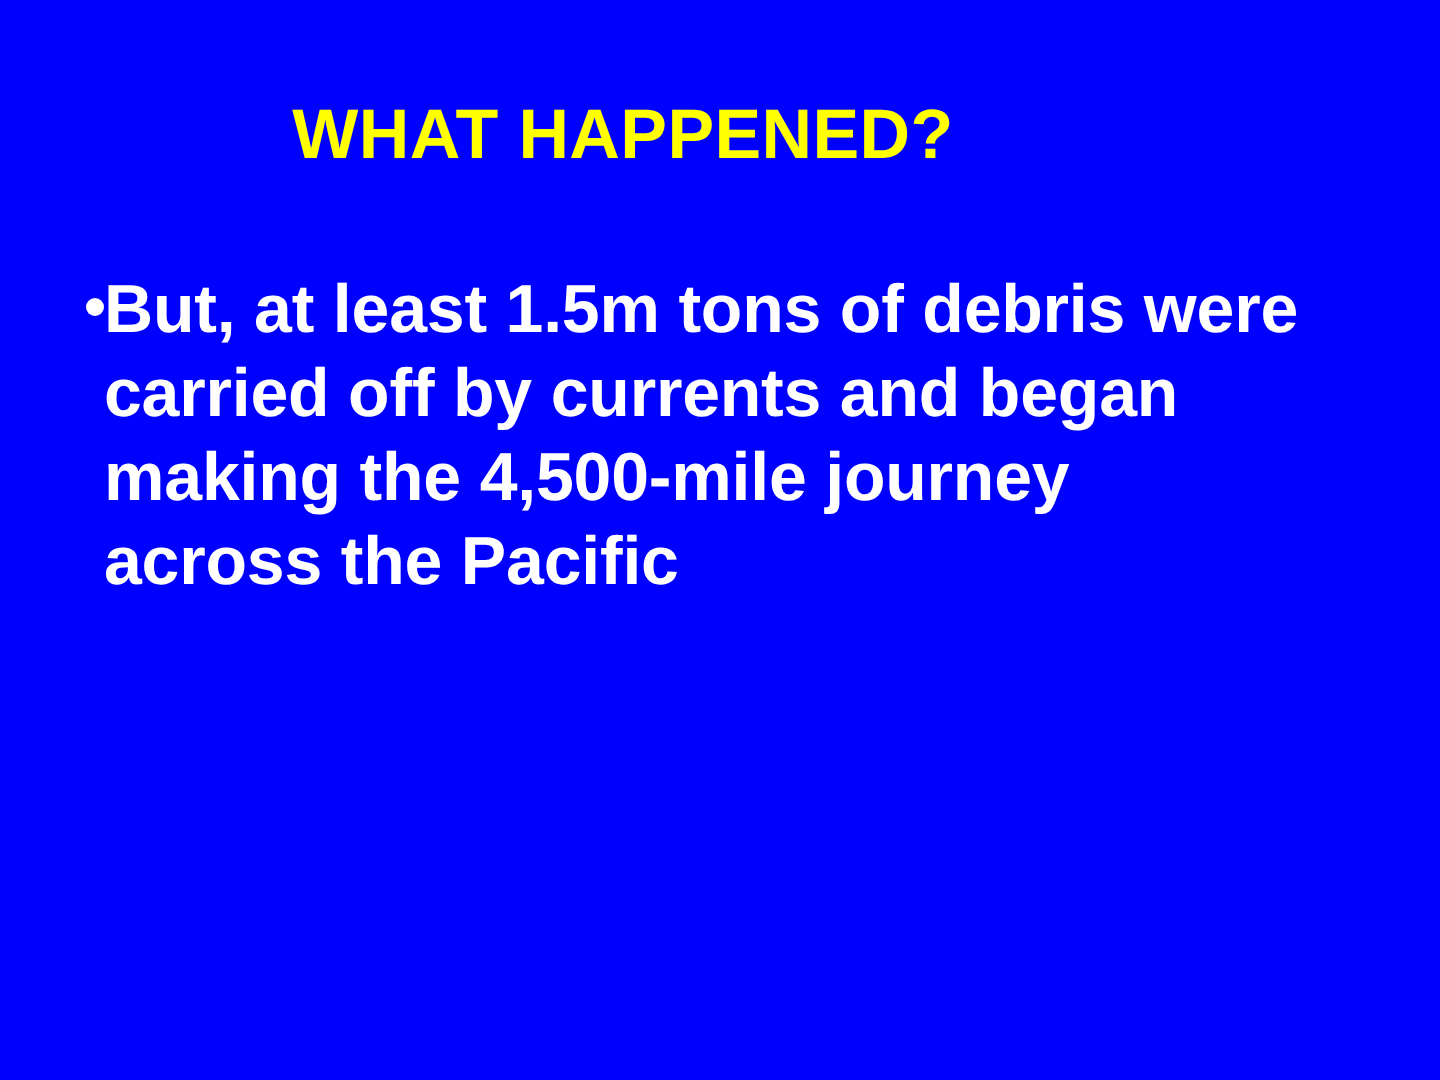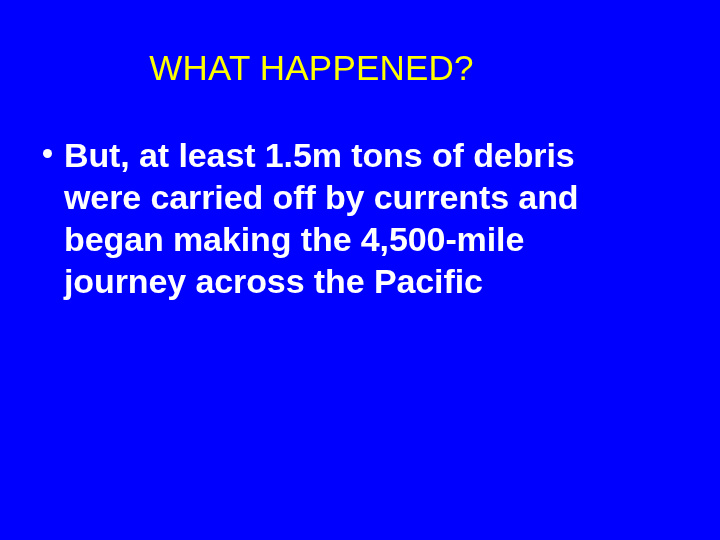--- a/index.html
+++ b/index.html
@@ -17,21 +17,21 @@
     -webkit-font-smoothing: antialiased;
   }
   .slide-title {
     position: absolute;
     left: 0;
     top: 48px;
     width: 623px;
     text-align: center;
     color: #ffff00;
     font-size: 35px;
-    font-weight: normal;
+    font-weight: bold;
     letter-spacing: 0.2px;
     line-height: 40px;
     white-space: pre;
   }
   .body-block {
     position: absolute;
     left: 40px;
     top: 134px;
     width: 610px;
   }
@@ -43,21 +43,21 @@
     position: absolute;
     left: 3px;
     top: 15px;
     width: 9px;
     height: 9px;
     border-radius: 50%;
     background: #ffffff;
   }
   .bullet-text {
     display: block;
-    margin-left: 24px;
+    margin-left: 12px;
     color: #ffffff;
     font-size: 34px;
     font-weight: bold;
     line-height: 42px;
     letter-spacing: -0.1px;
     white-space: pre-line;
   }
 </style>
 </head>
 <body>

